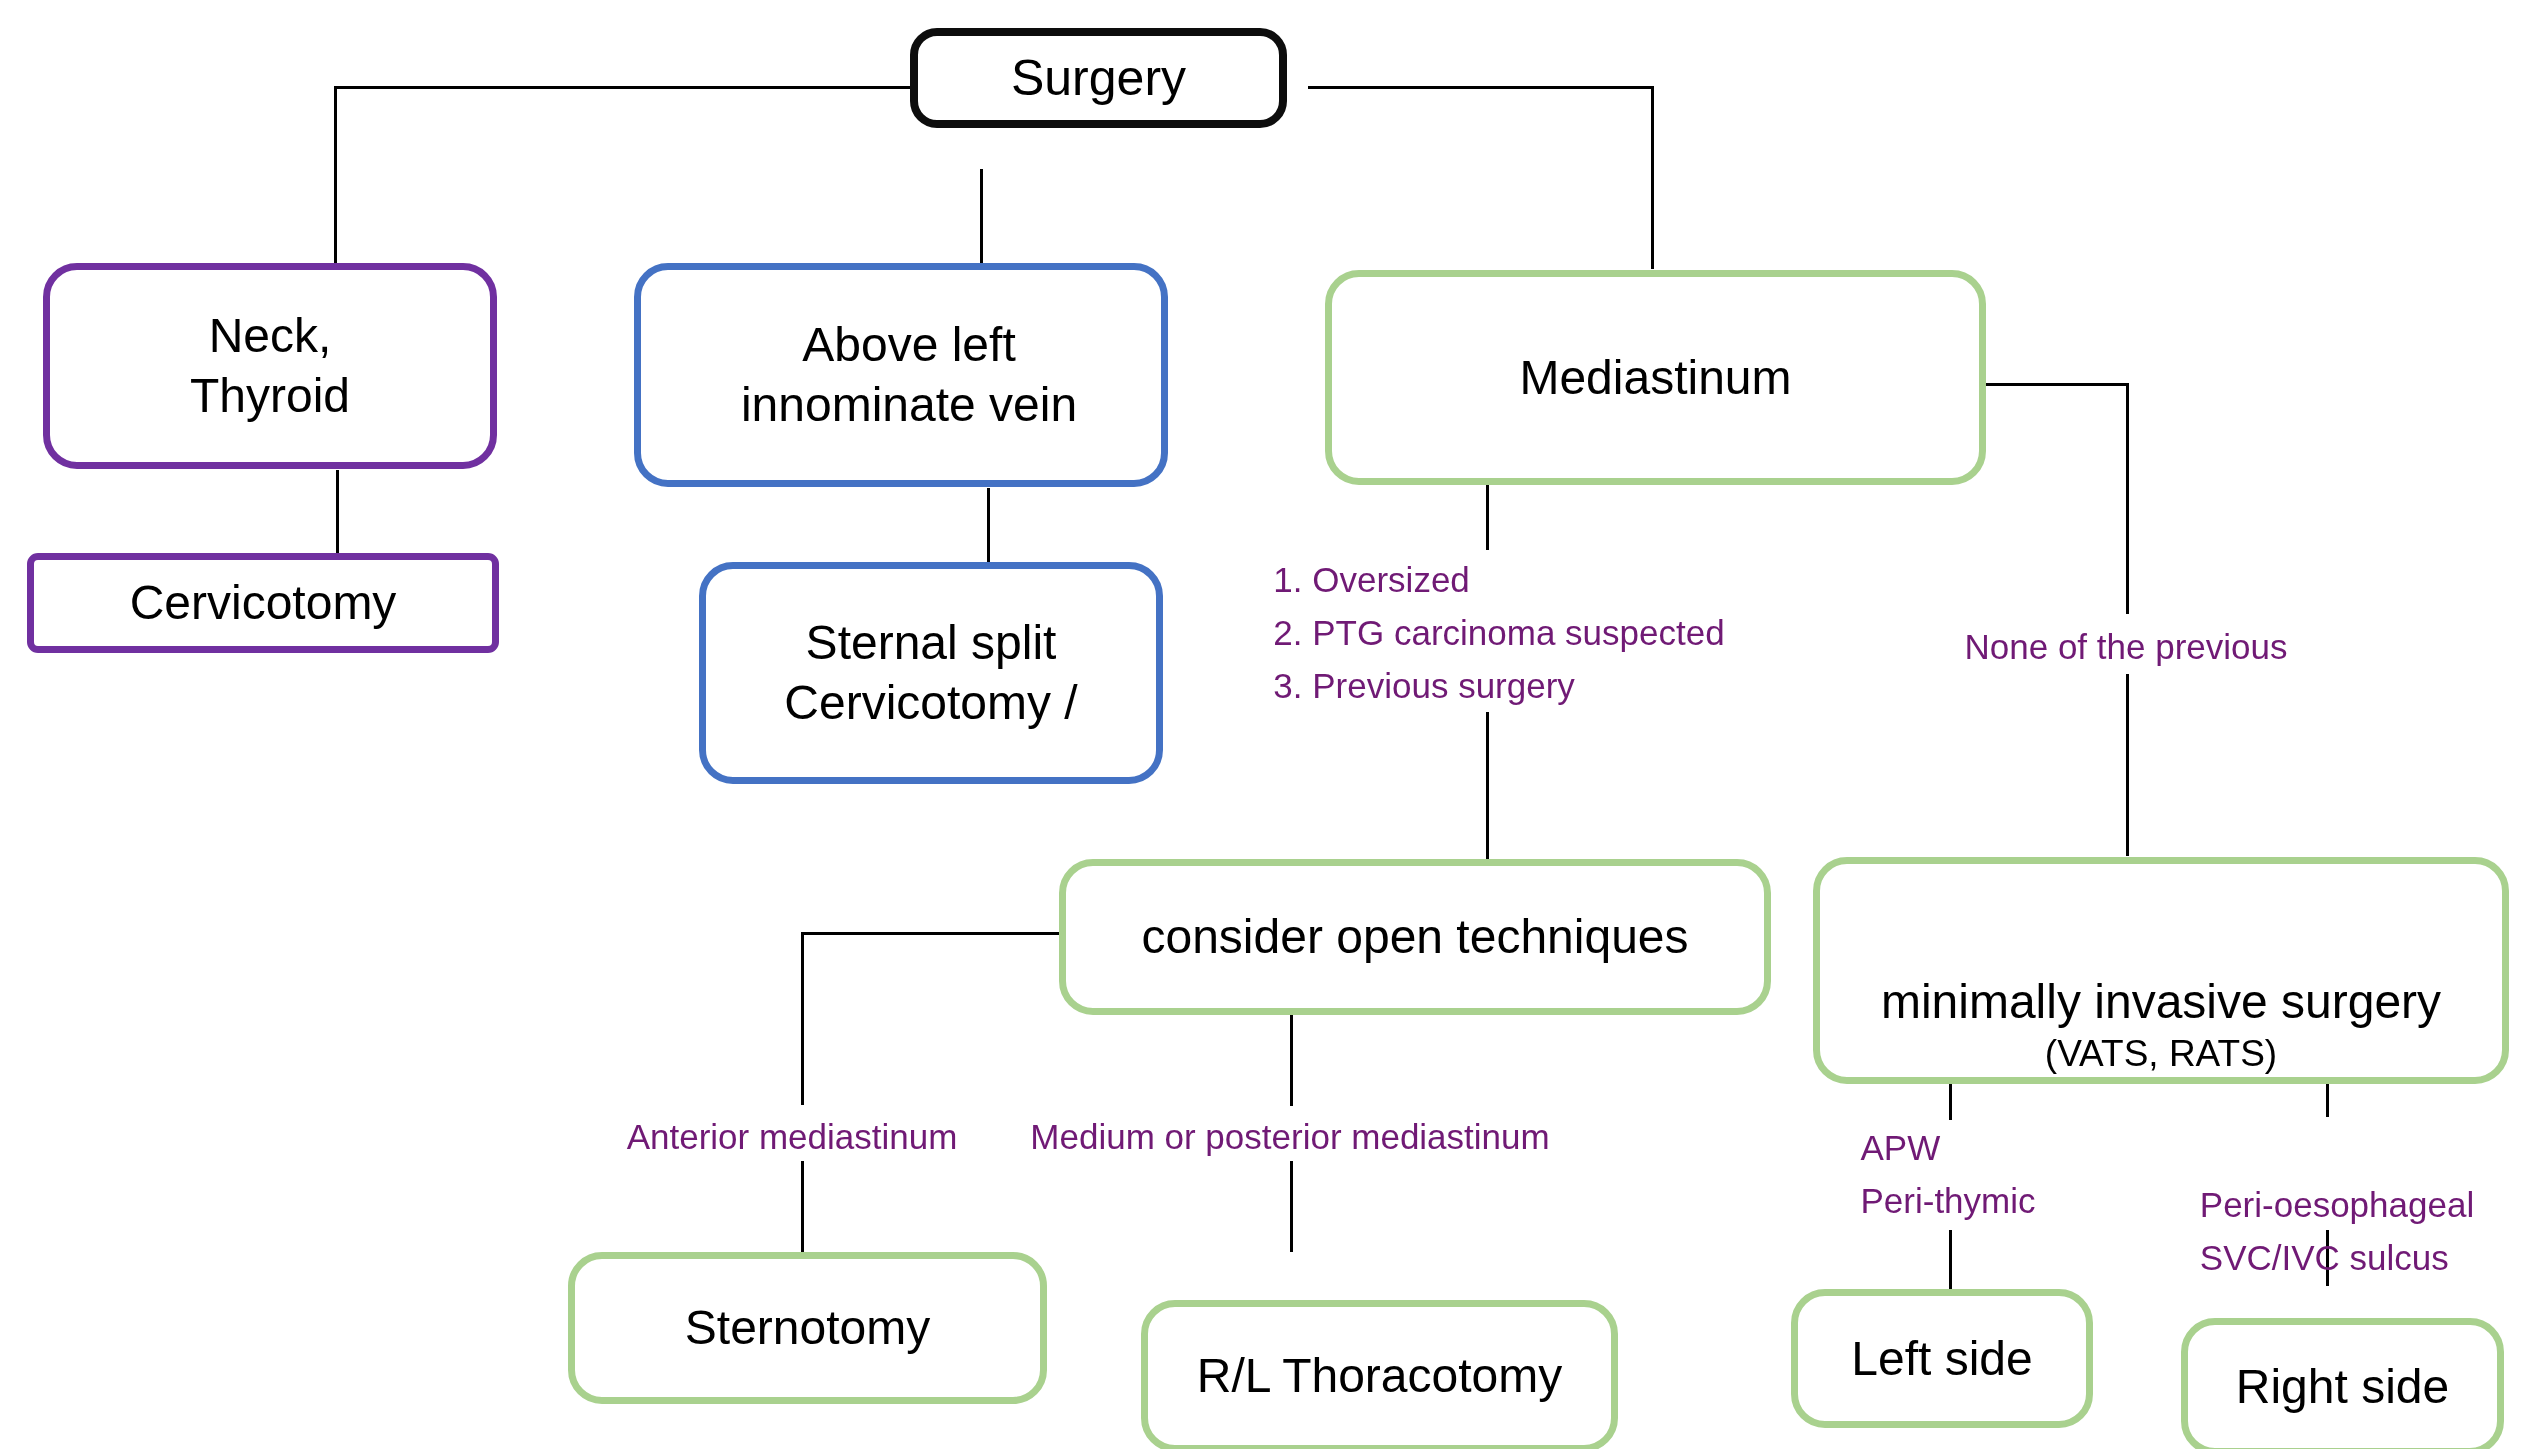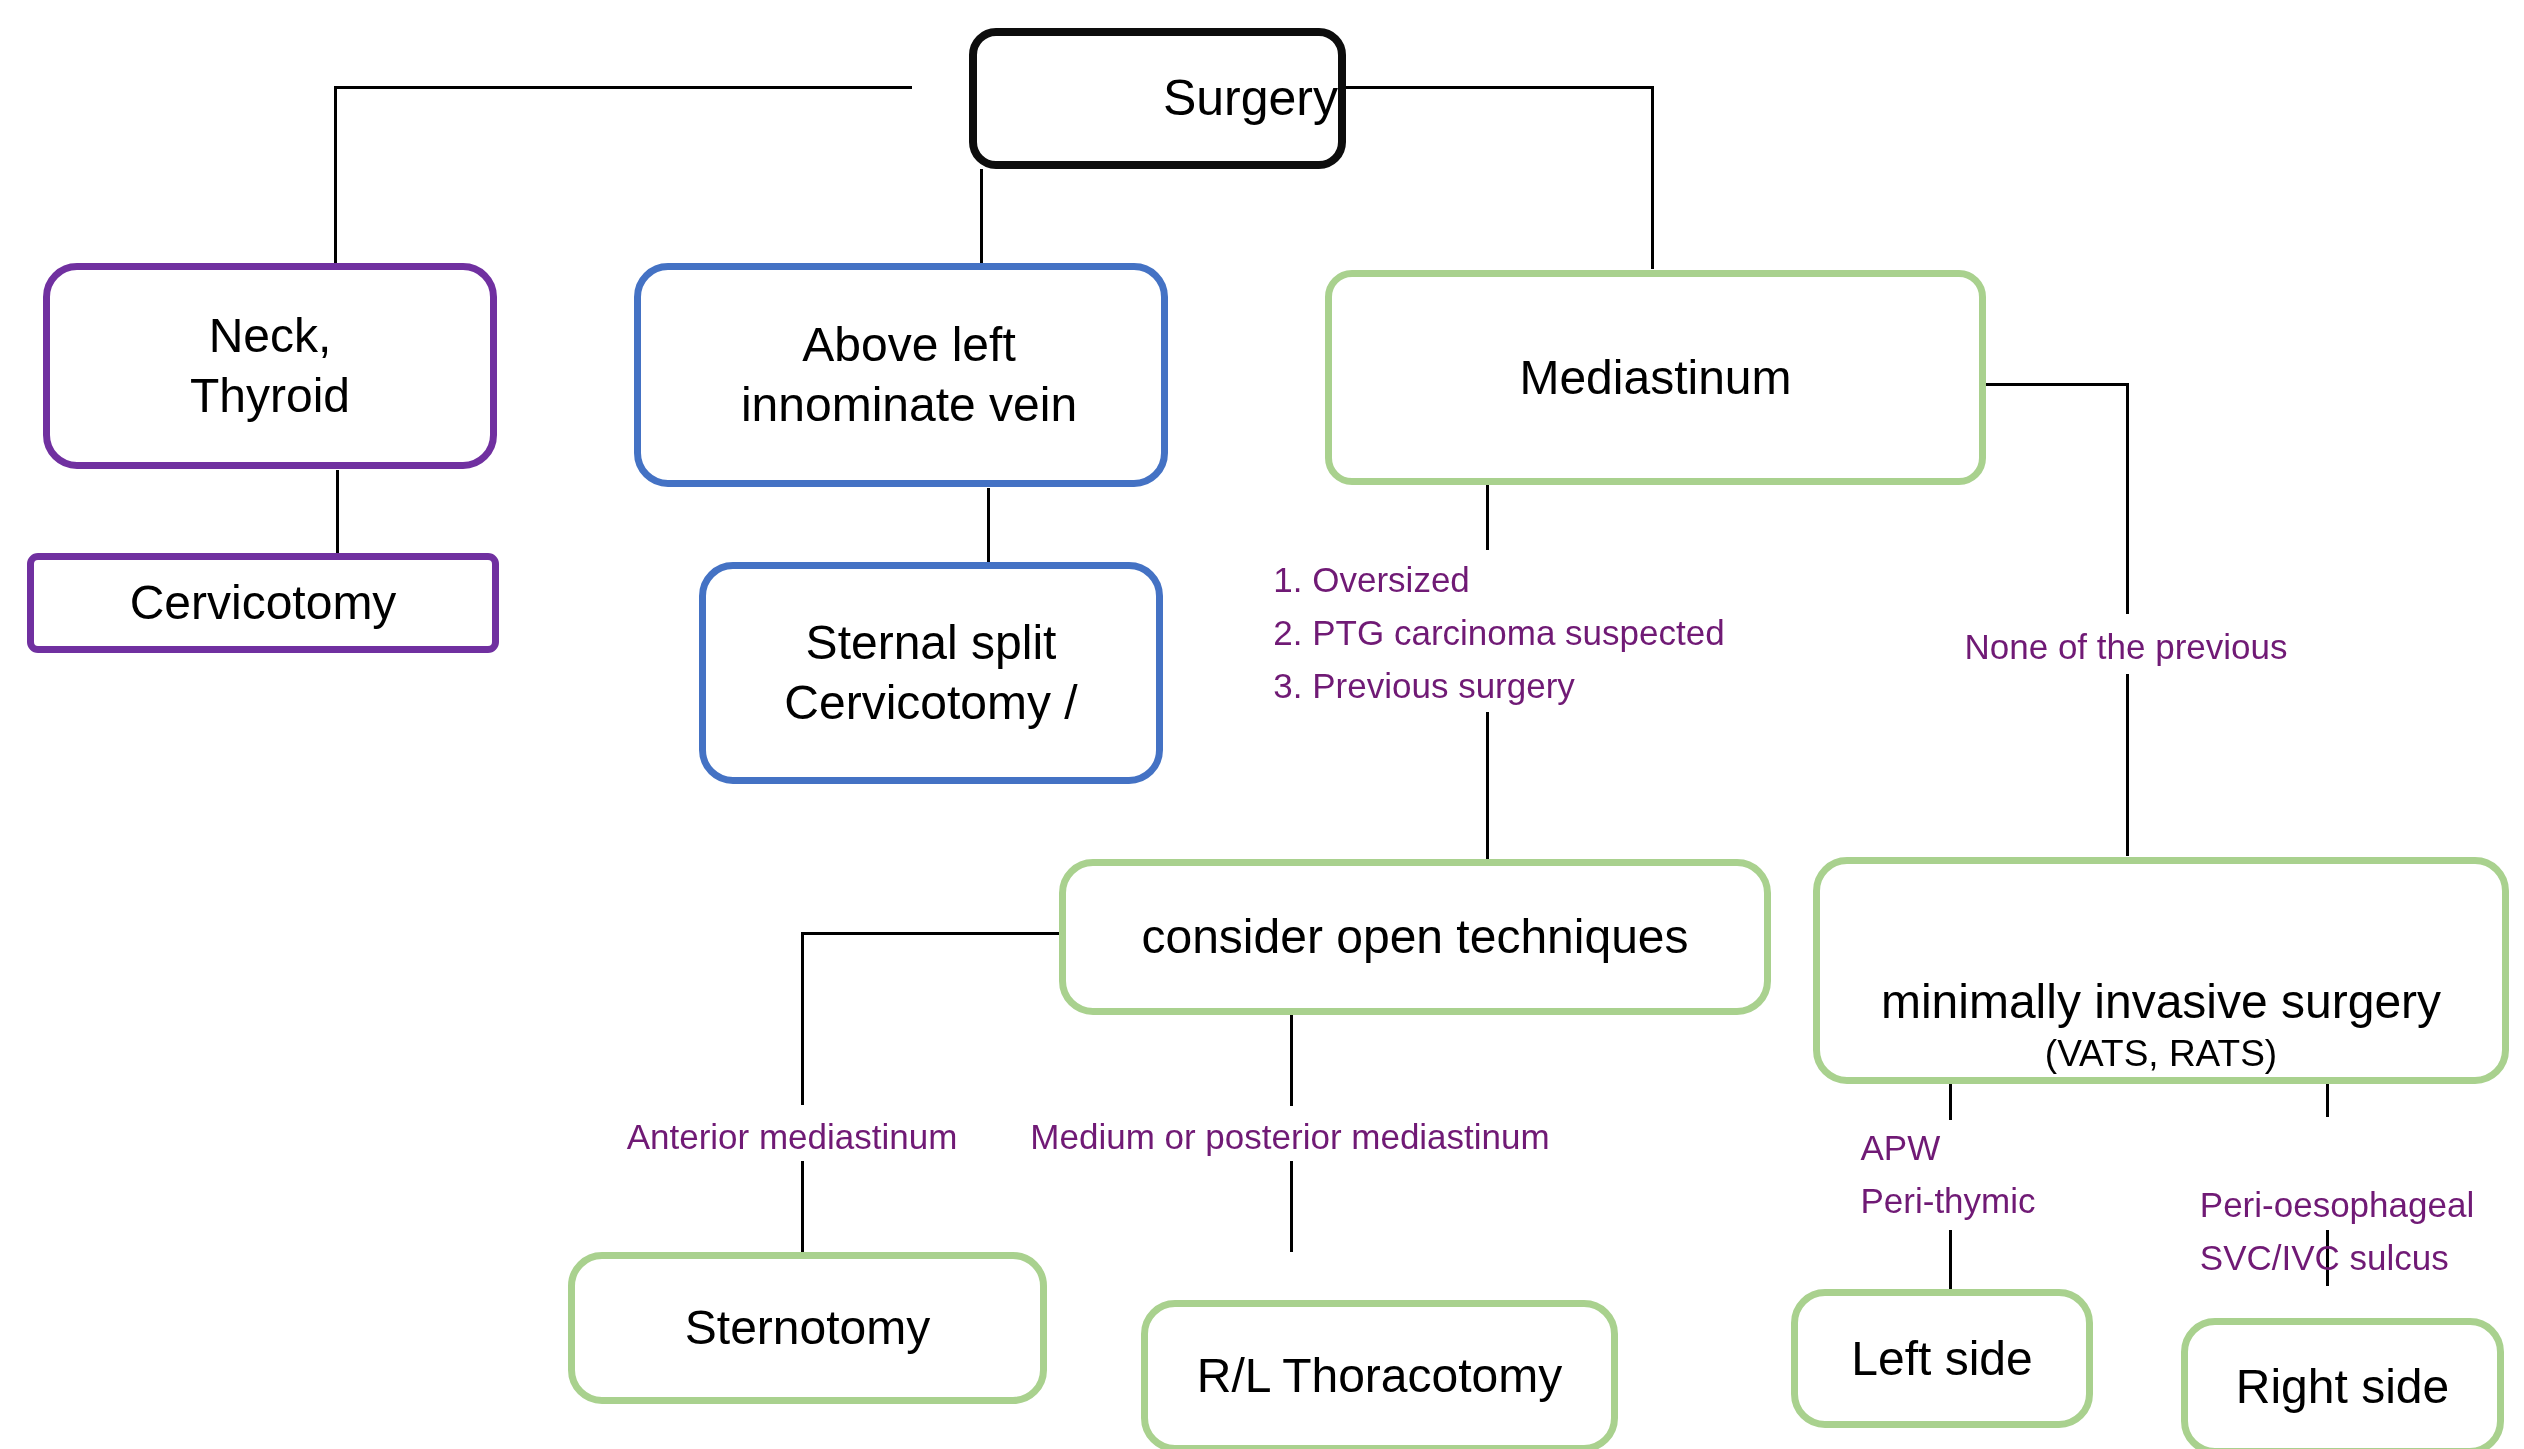--- a/index.html
+++ b/index.html
@@ -42,35 +42,35 @@
 <div class="line h" style="left: 801px; top: 932px; width: 258px; background: rgb(0, 0, 0);"></div>
 <div class="line v" style="left: 801px; top: 932px; height: 173px; background: rgb(0, 0, 0);"></div>
 <div class="line v" style="left: 801px; top: 1161px; height: 91px; background: rgb(0, 0, 0);"></div>
 <div class="line v" style="left: 1290px; top: 1014px; height: 92px; background: rgb(0, 0, 0);"></div>
 <div class="line v" style="left: 1290px; top: 1161px; height: 91px; background: rgb(0, 0, 0);"></div>
 <div class="line v" style="left: 1949px; top: 1084px; height: 36px; background: rgb(0, 0, 0);"></div>
 <div class="line v" style="left: 1949px; top: 1230px; height: 60px; background: rgb(0, 0, 0);"></div>
 <div class="line v" style="left: 2326px; top: 1084px; height: 33px; background: rgb(0, 0, 0);"></div>
 <div class="line v" style="left: 2326px; top: 1230px; height: 56px; background: rgb(0, 0, 0);"></div>
 
-<div class="box root" style="left: 969px; top: 27.6px; width: 377px; height: 141px; border-color: rgb(13, 13, 13); align-items: flex-end;">
+<div class="box root" style="left: 910px; top: 27.6px; width: 377px; height: 100px; border-color: rgb(13, 13, 13);">
   <span>Surgery</span>
 </div>
 
 <div class="box" style="left: 43px; top: 263px; width: 454px; height: 206px; border-color: rgb(112, 48, 160);">
   <span>Neck,</span>
   <span>Thyroid</span>
 </div>
 
 <div class="box" style="left: 634px; top: 263px; width: 534px; height: 224px; border-color: rgb(68, 114, 196); padding-left: 16px;">
   <span>Above left</span>
   <span>innominate vein</span>
 </div>
 
-<div class="box" style="left: 1325px; top: 270px; width: 661px; height: 215px; border-color: rgb(169, 209, 142); border-radius: 27px;">
+<div class="box" style="left: 1325px; top: 270px; width: 661px; height: 215px; border-color: rgb(169, 209, 142);">
   <span>Mediastinum</span>
 </div>
 
 <div class="box" style="left: 27px; top: 553px; width: 472px; height: 100px; border-color: rgb(112, 48, 160); border-radius: 11px;">
   <span>Cervicotomy</span>
 </div>
 
 <div class="box" style="left: 699px; top: 562px; width: 464px; height: 222px; border-color: rgb(68, 114, 196);">
   <span>Sternal split</span>
   <span>Cervicotomy /</span>

